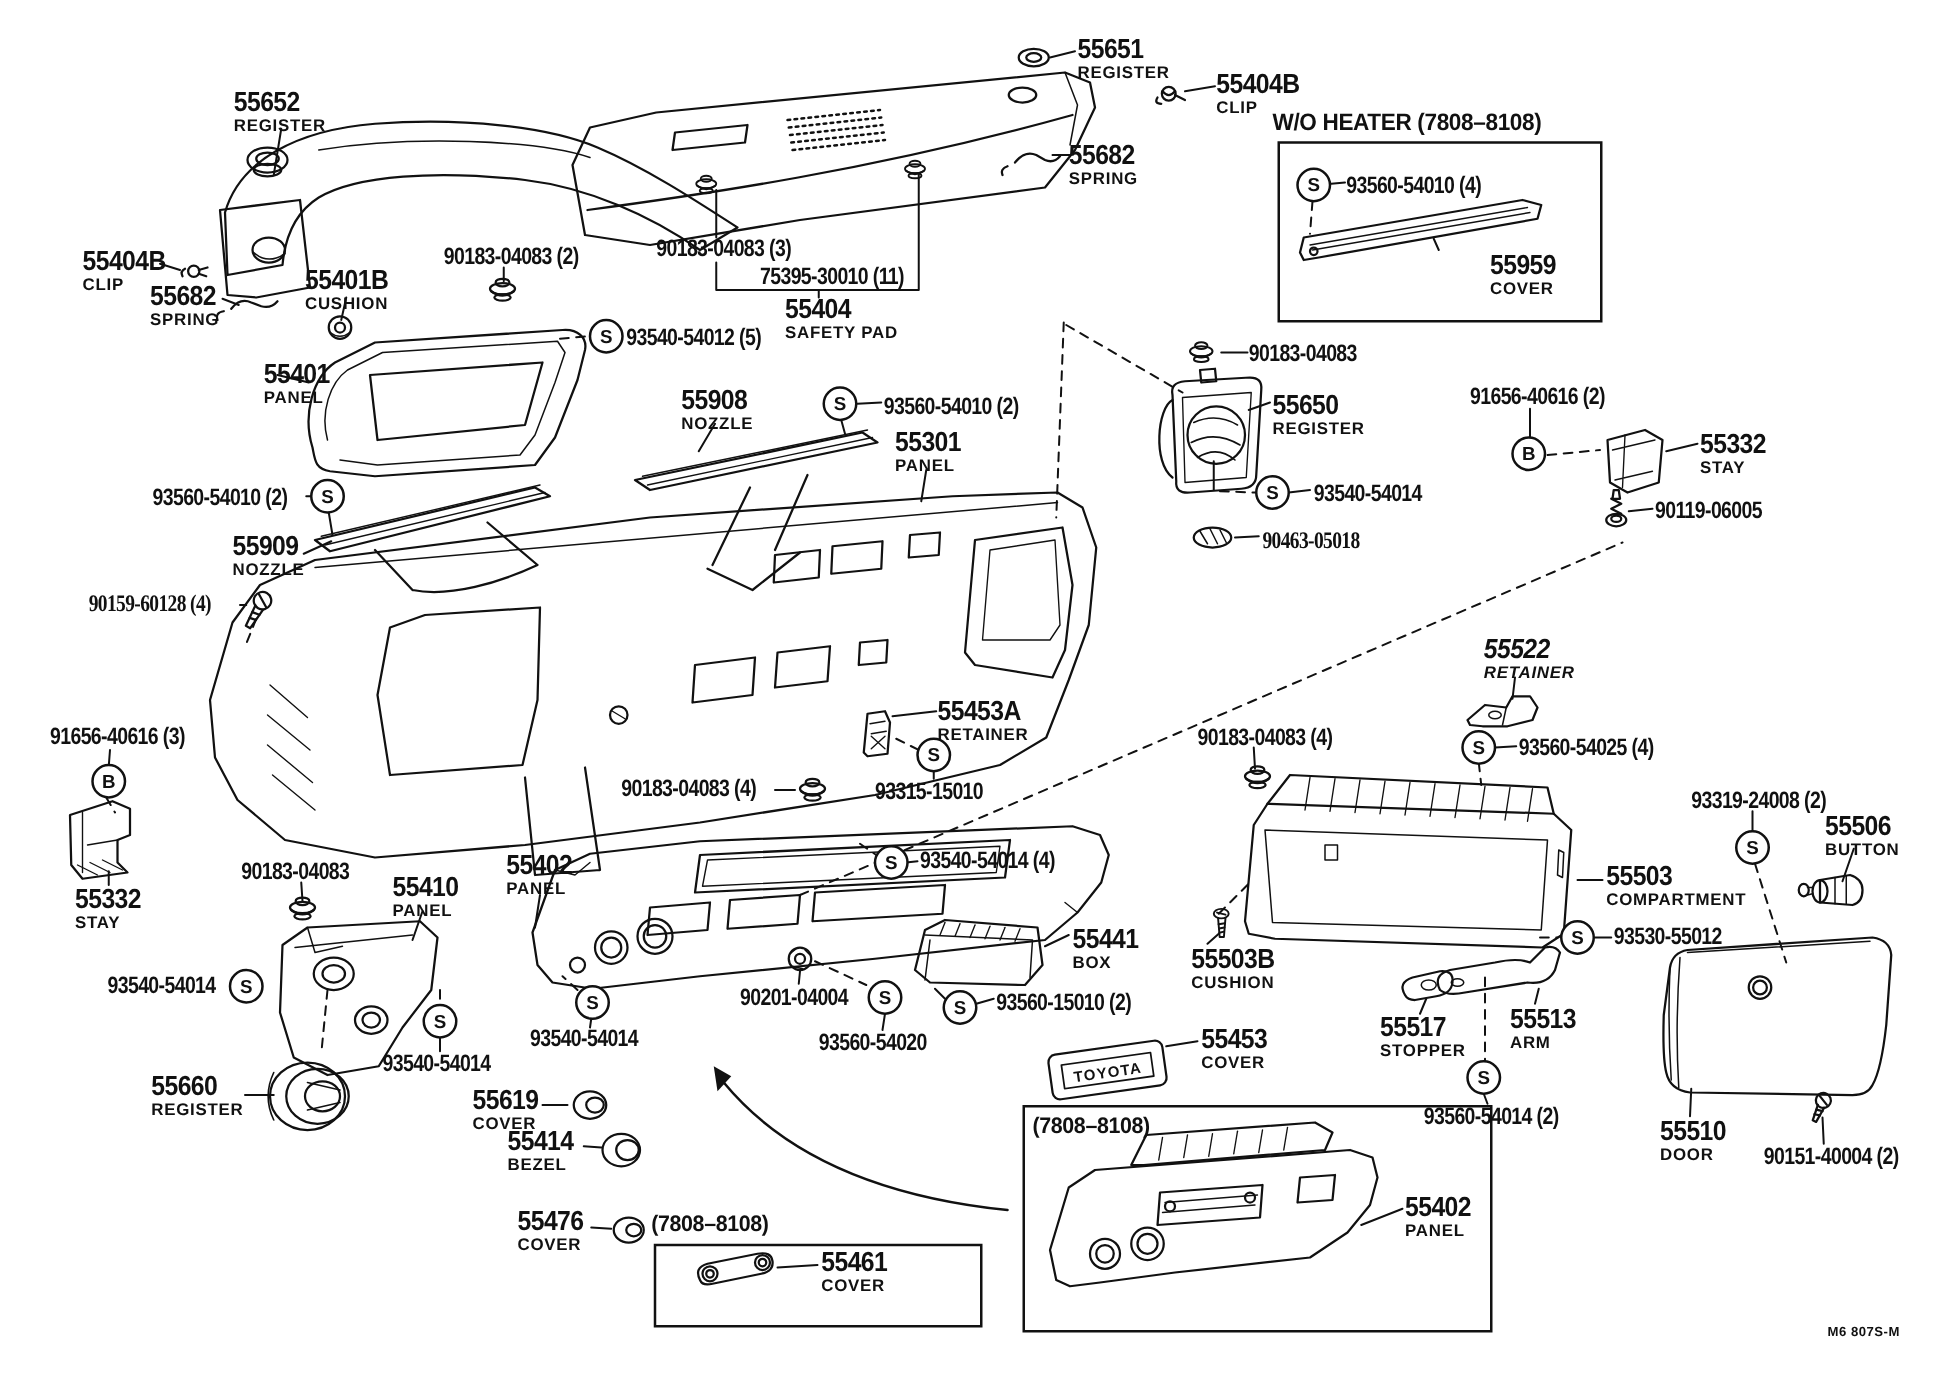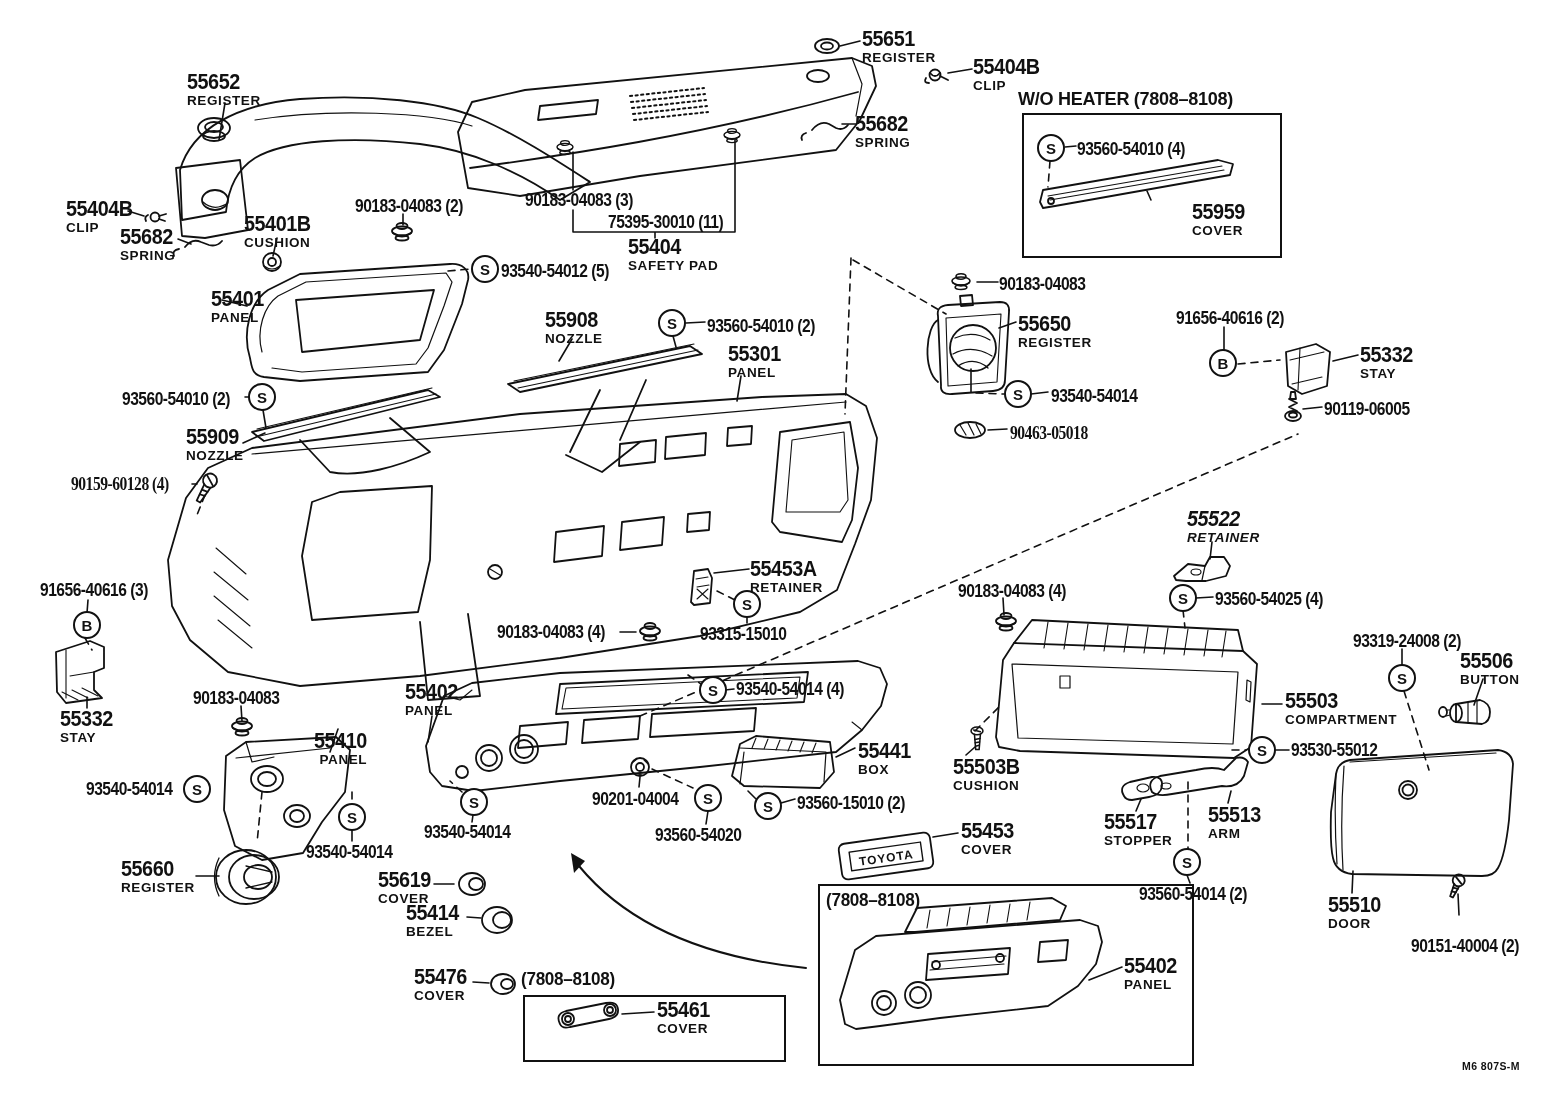--- a/index.html
+++ b/index.html
@@ -386,21 +386,21 @@
     <div class="lab" style="left: 120px; top: 226px;"><div class="num">55682</div><div class="desc">SPRING</div></div>
     <div class="lab" style="left: 244px; top: 213px;"><div class="num">55401B</div><div class="desc">CUSHION</div></div>
     <div class="lab" style="left: 355px; top: 196px;"><div class="num plain">90183-04083 (2)</div></div>
     <div class="lab" style="left: 525px; top: 190px;"><div class="num plain">90183-04083 (3)</div></div>
     <div class="lab" style="left: 608px; top: 212px;"><div class="num plain">75395-30010 (11)</div></div>
     <div class="lab" style="left: 628px; top: 236px;"><div class="num">55404</div><div class="desc">SAFETY PAD</div></div>
     <div class="lab" style="left: 501px; top: 261px;"><div class="num plain">93540-54012 (5)</div></div>
     <div class="lab" style="left: 167px; top: 288px; margin-left: 44px;"><div class="num">55401</div><div class="desc">PANEL</div></div>
     <div class="lab" style="left: 545px; top: 309px;"><div class="num">55908</div><div class="desc">NOZZLE</div></div>
     <div class="lab" style="left: 707px; top: 316px;"><div class="num plain">93560-54010 (2)</div></div>
-    <div class="lab" style="left: 716px; top: 343px; margin-left: 12px;"><div class="num">55301</div><div class="desc">PANEL</div></div>
+    <div class="lab" style="left: 716px; top: 343px;"><div class="num">55301</div><div class="desc">PANEL</div></div>
     <div class="lab" style="left: 122px; top: 389px;"><div class="num plain">93560-54010 (2)</div></div>
     <div class="lab" style="left: 186px; top: 426px;"><div class="num">55909</div><div class="desc">NOZZLE</div></div>
     <div class="lab" style="left: 71px; top: 474px; font-family: Liberation Serif, serif;"><div class="num plain">90159-60128 (4)</div></div>
     <div class="lab" style="left: 999px; top: 274px;"><div class="num plain">90183-04083</div></div>
     <div class="lab" style="left: 1018px; top: 313px;"><div class="num">55650</div><div class="desc">REGISTER</div></div>
     <div class="lab" style="left: 1176px; top: 308px;"><div class="num plain">91656-40616 (2)</div></div>
     <div class="lab" style="left: 1360px; top: 344px;"><div class="num">55332</div><div class="desc">STAY</div></div>
     <div class="lab" style="left: 1051px; top: 386px;"><div class="num plain">93540-54014</div></div>
     <div class="lab" style="left: 1324px; top: 399px;"><div class="num plain">90119-06005</div></div>
     <div class="lab" style="left: 1010px; top: 423px; font-family: Liberation Serif, serif;"><div class="num plain">90463-05018</div></div>
@@ -409,36 +409,36 @@
     <div class="lab" style="left: 700px; top: 624px;"><div class="num plain">93315-15010</div></div>
     <div class="lab" style="left: 497px; top: 622px;"><div class="num plain">90183-04083 (4)</div></div>
     <div class="lab" style="left: 1187px; top: 508px; font-style: italic;"><div class="num">55522</div><div class="desc">RETAINER</div></div>
     <div class="lab" style="left: 958px; top: 581px;"><div class="num plain">90183-04083 (4)</div></div>
     <div class="lab" style="left: 1215px; top: 589px;"><div class="num plain">93560-54025 (4)</div></div>
     <div class="lab" style="left: 1353px; top: 631px;"><div class="num plain">93319-24008 (2)</div></div>
     <div class="lab" style="left: 1460px; top: 650px;"><div class="num">55506</div><div class="desc">BUTTON</div></div>
     <div class="lab" style="left: 1285px; top: 690px;"><div class="num">55503</div><div class="desc">COMPARTMENT</div></div>
     <div class="lab" style="left: 193px; top: 688px;"><div class="num plain">90183-04083</div></div>
     <div class="lab" style="left: 405px; top: 681px;"><div class="num">55402</div><div class="desc">PANEL</div></div>
-    <div class="lab" style="left: 314px; top: 730px; text-align: center;"><div class="num">55410</div><div class="desc">PANEL</div></div>
+    <div class="lab" style="left: 314px; top: 699px;"><div class="num">55410</div><div class="desc">PANEL</div></div>
     <div class="lab" style="left: 60px; top: 708px;"><div class="num">55332</div><div class="desc">STAY</div></div>
     <div class="lab" style="left: 736px; top: 679px;"><div class="num plain">93540-54014 (4)</div></div>
     <div class="lab" style="left: 858px; top: 740px;"><div class="num">55441</div><div class="desc">BOX</div></div>
     <div class="lab" style="left: 86px; top: 779px;"><div class="num plain">93540-54014</div></div>
     <div class="lab" style="left: 953px; top: 756px;"><div class="num">55503B</div><div class="desc">CUSHION</div></div>
     <div class="lab" style="left: 1291px; top: 740px;"><div class="num plain">93530-55012</div></div>
     <div class="lab" style="left: 592px; top: 789px; text-decoration: underline;"><div class="num plain">90201-04004</div></div>
     <div class="lab" style="left: 655px; top: 825px;"><div class="num plain">93560-54020</div></div>
     <div class="lab" style="left: 797px; top: 793px;"><div class="num plain">93560-15010 (2)</div></div>
     <div class="lab" style="left: 961px; top: 820px;"><div class="num">55453</div><div class="desc">COVER</div></div>
     <div class="lab" style="left: 1104px; top: 811px;"><div class="num">55517</div><div class="desc">STOPPER</div></div>
     <div class="lab" style="left: 1208px; top: 804px;"><div class="num">55513</div><div class="desc">ARM</div></div>
     <div class="lab" style="left: 1139px; top: 884px;"><div class="num plain">93560-54014 (2)</div></div>
     <div class="lab" style="left: 1328px; top: 894px;"><div class="num">55510</div><div class="desc">DOOR</div></div>
-    <div class="lab" style="left: 1411px; top: 916px; margin-top: 20px;"><div class="num plain">90151-40004 (2)</div></div>
+    <div class="lab" style="left: 1411px; top: 916px;"><div class="num plain">90151-40004 (2)</div></div>
     <div class="lab" style="left: 121px; top: 858px;"><div class="num">55660</div><div class="desc">REGISTER</div></div>
     <div class="lab" style="left: 306px; top: 842px;"><div class="num plain">93540-54014</div></div>
     <div class="lab" style="left: 424px; top: 822px;"><div class="num plain">93540-54014</div></div>
     <div class="lab" style="left: 378px; top: 869px;"><div class="num">55619</div><div class="desc">COVER</div></div>
     <div class="lab" style="left: 406px; top: 902px;"><div class="num">55414</div><div class="desc">BEZEL</div></div>
     <div class="lab" style="left: 414px; top: 966px;"><div class="num">55476</div><div class="desc">COVER</div></div>
     <div class="lab" style="left: 657px; top: 999px;"><div class="num">55461</div><div class="desc">COVER</div></div>
     <div class="lab" style="left: 1124px; top: 955px;"><div class="num">55402</div><div class="desc">PANEL</div></div>
     <div class="marker" style="left: 1051px; top: 148px;">S</div>
     <div class="marker" style="left: 485px; top: 269px;">S</div>

